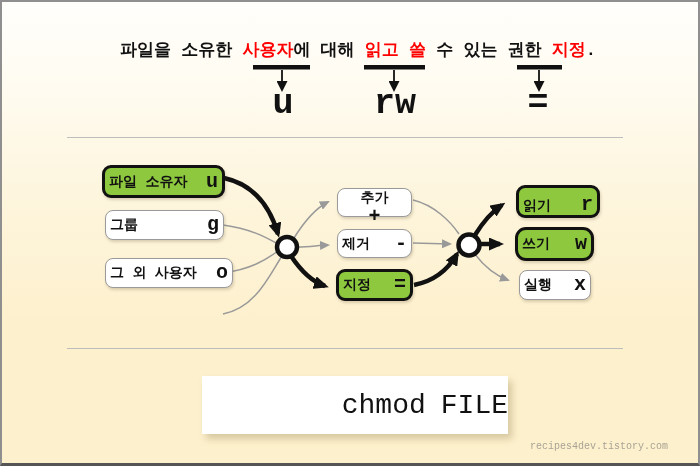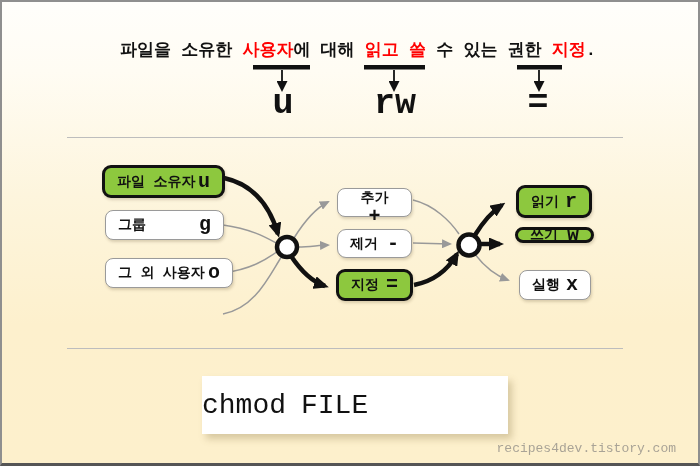--- a/index.html
+++ b/index.html
@@ -17,42 +17,42 @@
   .bigletter{position:absolute;top:85px;transform:translateX(-50%);
     font-size:35px;font-weight:bold;color:#111;line-height:1;}
   #mk0{left:281px;} #mk1{left:393px;} #mk2{left:536px;}
   
   .hr{position:absolute;left:65px;width:556px;height:1px;background:#bdbdbd;}
   #hr1{top:135px;} #hr2{top:346px;}
   
   svg.connectors{position:absolute;left:0;top:0;width:700px;height:466px;z-index:1;}
   
   .node{position:absolute;z-index:2;display:flex;align-items:center;justify-content:space-between;
-    background:#ffffff;border:1.6px solid #9a9a9a;border-radius:8px;padding:0 12px;
+    background:#ffffff;border:1.6px solid #9a9a9a;border-radius:8px;padding:0 4px;
     box-sizing:border-box;box-shadow:1px 2px 3px rgba(90,75,40,.22);}
   .node .klabel{font-size:14px;font-weight:bold;color:#111;white-space:nowrap;}
   .node .letter{font-size:20px;font-weight:bold;color:#111;line-height:1;}
   .node.active{background:#8dc83e;border:3px solid #111;border-radius:9px;}
   #who0{left:100px;top:163px;width:123px;height:33px;}
   #who1{left:103px;top:208px;width:119px;height:30px;}
   #who2{left:103px;top:256px;width:128px;height:30px;}
   #who3{left:103px;top:297px;width:117px;height:30px;}
   #op0{left:335px;top:186px;width:75px;height:29px;flex-direction:column;}
   #op1{left:335px;top:227px;width:75px;height:29px;border-radius:9px;}
   #op2{left:334px;top:267px;width:77px;height:32px;}
-  #perm0{left:514px;top:183px;width:76px;height:33px;}
-  #perm1{left:513px;top:225px;width:79px;height:16px;}
+  #perm0{left:514px;top:183px;width:84px;height:33px;align-items:flex-end;}
+  #perm1{left:513px;top:225px;width:79px;height:34px;border-radius:11px;}
   #perm2{left:517px;top:268px;width:72px;height:30px;}
   
   .cmdbox{position:absolute;left:200px;top:374px;width:306px;height:58px;background:#fff;
-    z-index:2;display:flex;align-items:center;justify-content:flex-start;gap:15px;
+    z-index:2;display:flex;align-items:center;justify-content:flex-end;gap:15px;
     box-shadow:4px 5px 7px rgba(130,110,60,.30);font-size:28px;color:#111;}
   .cmdbox .b{font-weight:bold;}
   
-  .watermark{position:absolute;right:22px;top:439px;font-size:13px;color:#a9a396;}
+  .watermark{position:absolute;right:30px;top:439px;font-size:10px;color:#a9a396;}
 </style>
 </head>
 <body>
 
 <div class="canvas">
 
   <div class="sentence">
     <span>파일을 소유한 </span><span class="red">사용자</span><span>에 대해 </span><span class="red">읽고 쓸</span><span> 수 있는 권한 </span><span class="red">지정</span><span>.</span>
   </div>
 

